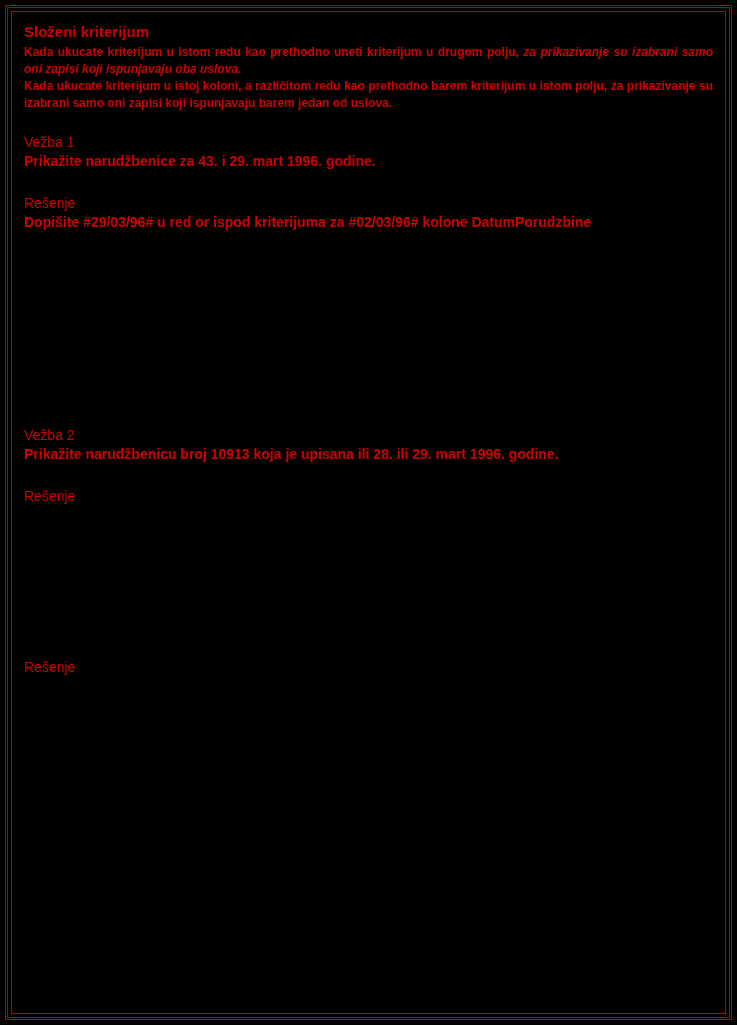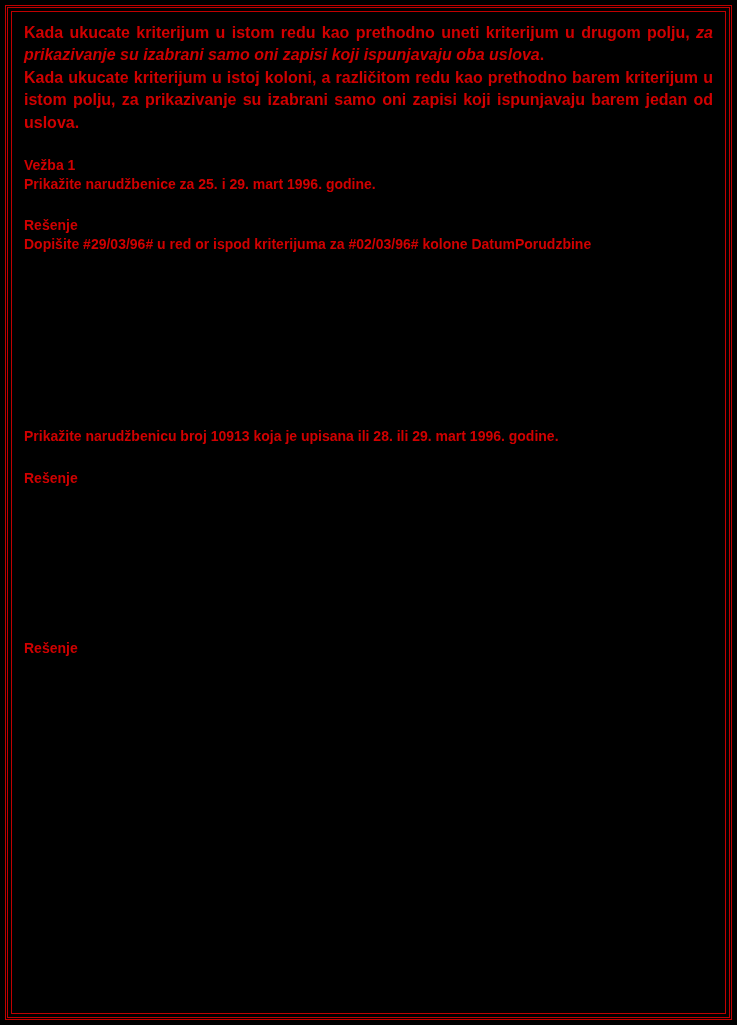--- a/index.html
+++ b/index.html
@@ -30,30 +30,30 @@
     .title {
       color: #d00000;
       font-weight: bold;
       font-size: 15px;
       line-height: 1.35;
       margin-bottom: 2px;
     }
     .para {
       color: #d00000;
       font-weight: bold;
-      font-size: 16px;
+      font-size: 12px;
       line-height: 1.4;
       text-align: justify;
     }
     .para .ital {
       font-style: italic;
     }
     .heading {
       color: #d00000;
-      font-weight: bold;
+      font-weight: normal;
       font-size: 14px;
       margin-top: 22px;
       line-height: 1.35;
     }
     .body-line {
       color: #d00000;
       font-weight: bold;
       font-size: 14px;
       line-height: 1.4;
     }
@@ -66,37 +66,39 @@
     .spacer-xl {
       height: 215px;
     }
   </style>
 </head>
 <body>
 
 <div class="outer-frame">
   <div class="inner-frame">
 
+    <div class="title">Složeni kriterijum</div>
 
     <div class="para">
       <span>Kada ukucate kriterijum u istom redu kao prethodno uneti  kriterijum u drugom polju, </span><span class="ital">za prikazivanje su izabrani samo oni zapisi koji ispunjavaju oba uslova</span><span>.</span>
     </div>
 
     <div class="para">
       <span>Kada ukucate kriterijum u istoj koloni, a različitom redu kao prethodno barem  kriterijum u istom polju, </span><span>za prikazivanje su izabrani samo oni zapisi koji ispunjavaju barem jedan od uslova.</span>
     </div>
 
     <div class="heading">Vežba 1</div>
-    <div class="body-line">Prikažite narudžbenice za 25. i 29. mart 1996.  godine.</div>
+    <div class="body-line">Prikažite narudžbenice za 43. i 29. mart 1996.  godine.</div>
 
     <div class="heading">Rešenje</div>
     <div class="body-line">Dopišite #29/03/96# u red or ispod kriterijuma za #02/03/96# kolone DatumPorudzbine</div>
 
     <div class="spacer-large"></div>
 
+    <div class="heading">Vežba 2</div>
     <div class="body-line">Prikažite narudžbenicu broj 10913 koja je upisana ili 28. ili 29. mart 1996.  godine.</div>
 
     <div class="heading">Rešenje</div>
 
     <div class="spacer-medium"></div>
 
 
     <div class="heading">Rešenje</div>
 
     <div class="spacer-xl"></div>

